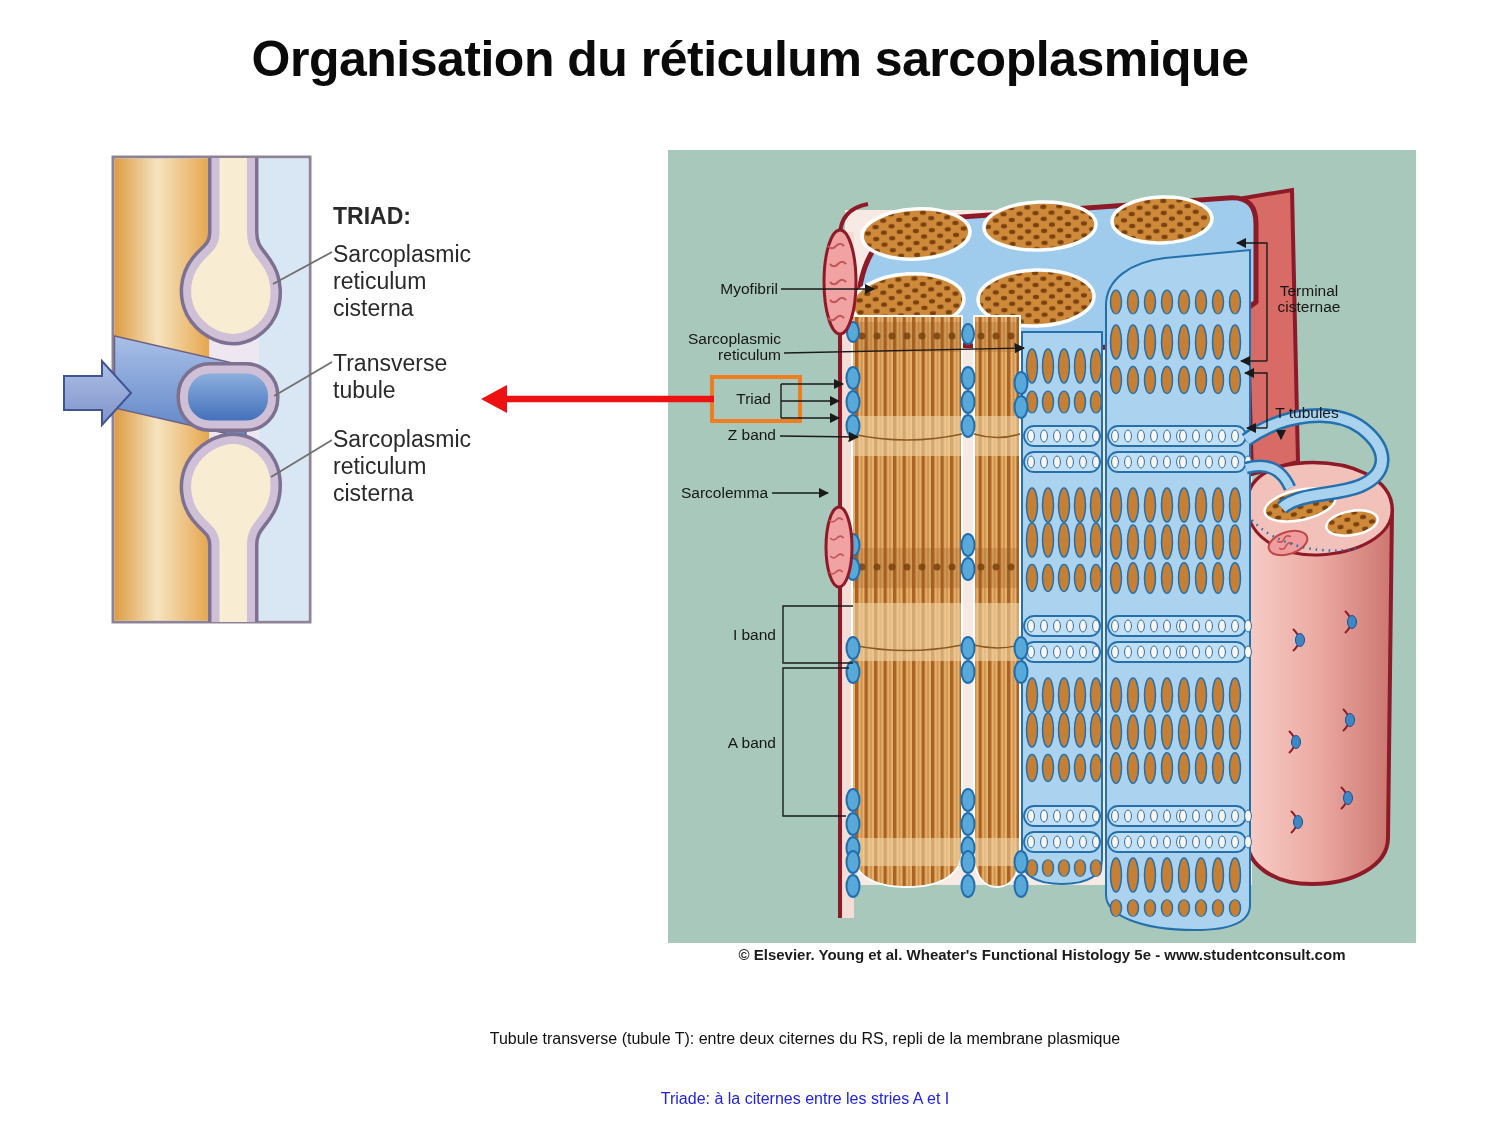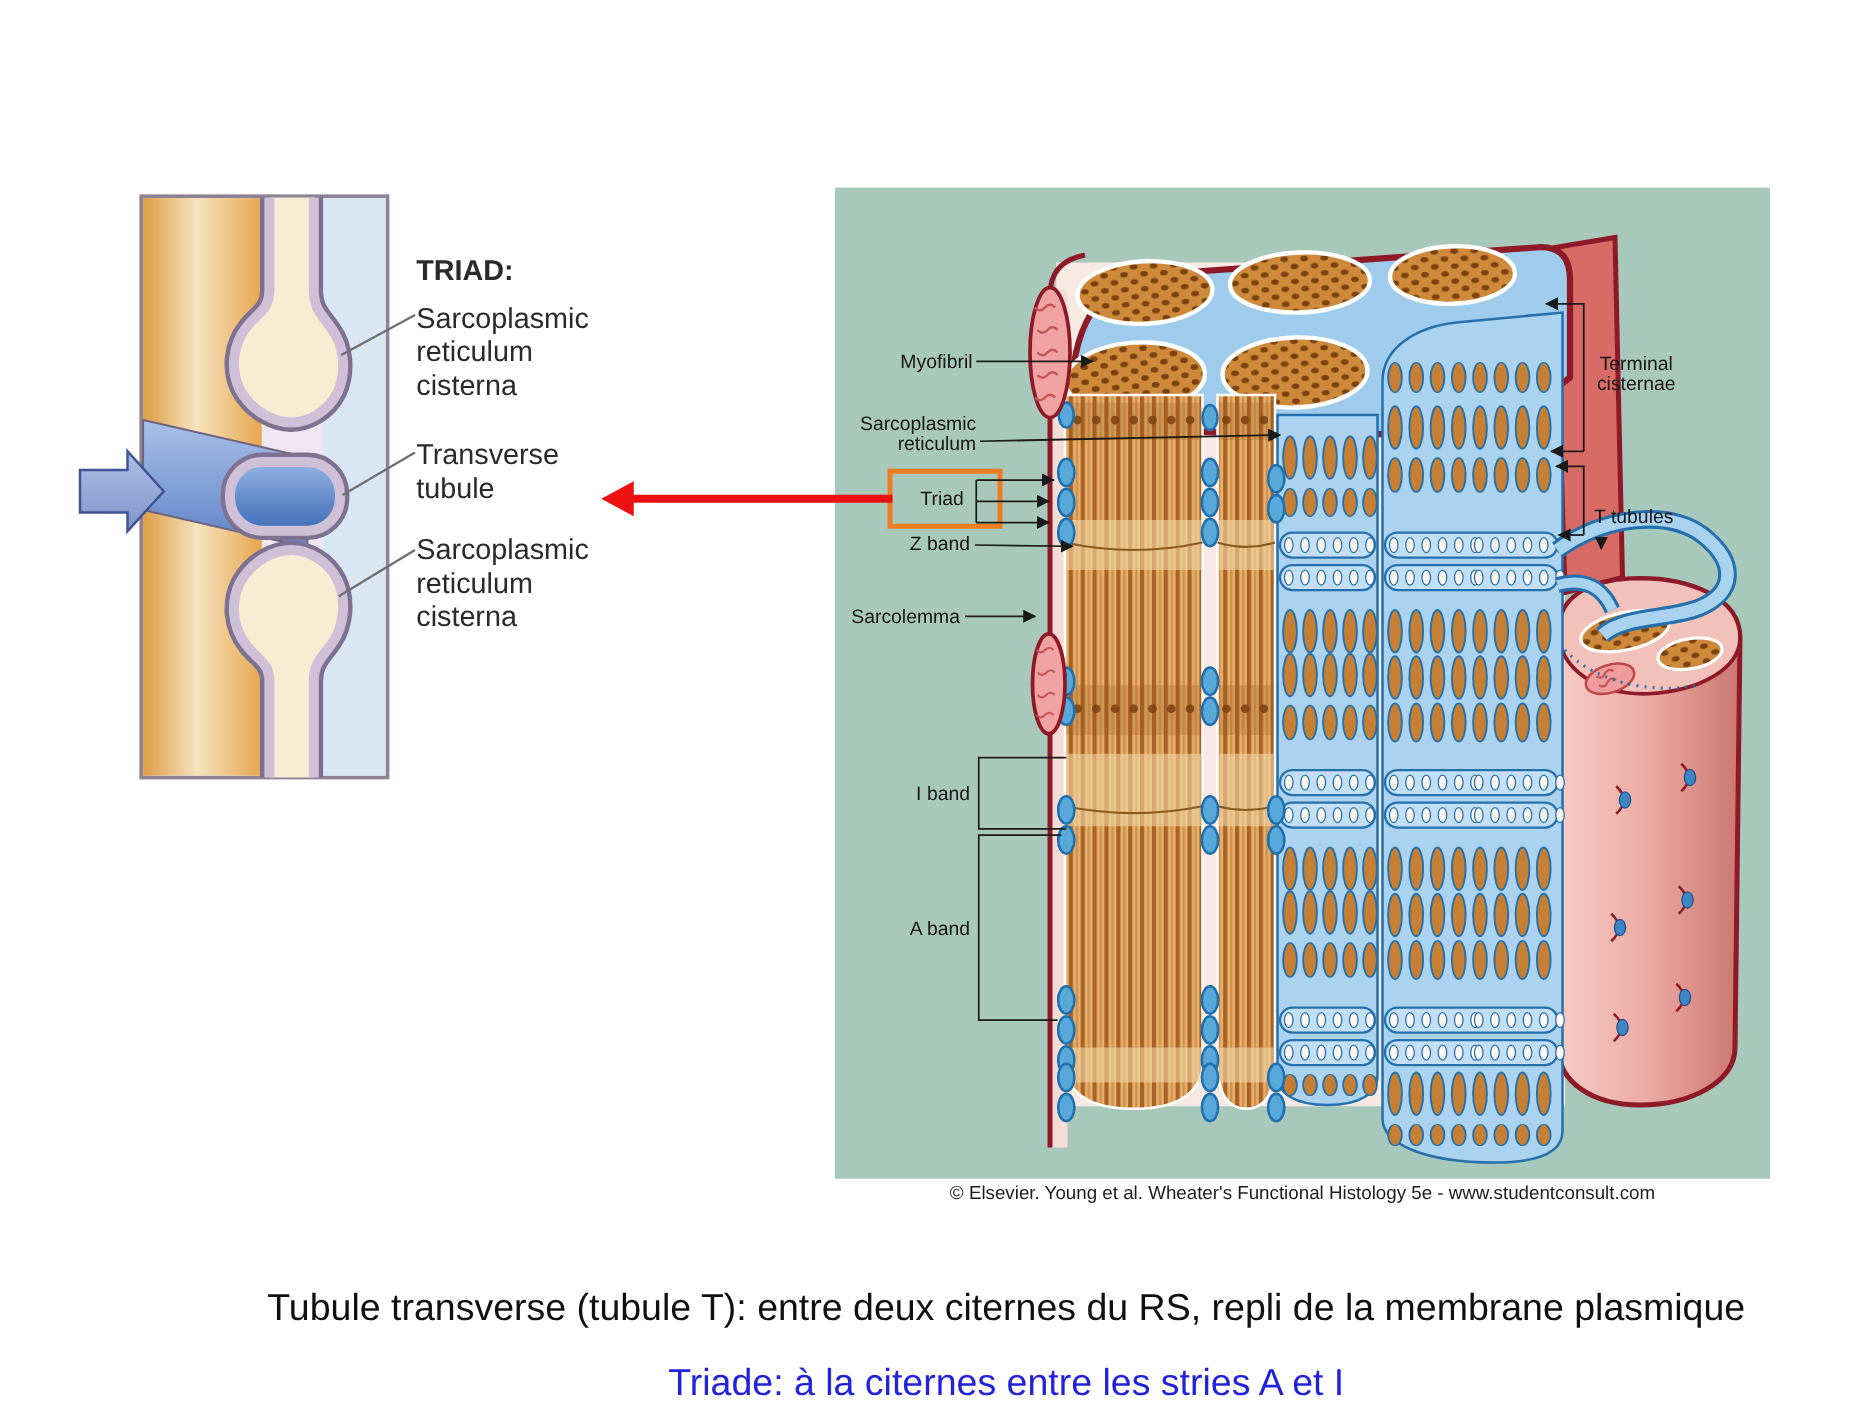--- a/index.html
+++ b/index.html
@@ -5,37 +5,38 @@
   html,body{margin:0;padding:0;background:#e8e8e8;}
   .slide{position:relative;width:1500px;height:1125px;background:#ffffff;overflow:hidden;
          font-family:"Liberation Sans", sans-serif;}
   .title{position:absolute;top:30px;left:0;width:100%;text-align:center;
          font-size:50px;font-weight:600;color:#0a0a0a;letter-spacing:-0.5px;}
   .fig{position:absolute;}
   .fig svg{overflow:visible;display:block;}
   .fig-left{left:60px;top:130px;width:430px;height:530px;text-align:center;}
   .fig-right{left:668px;top:150px;width:868px;height:835px;}
   .credit{position:absolute;left:0;top:796px;width:748px;text-align:center;
-          font-size:15px;font-weight:400;color:#1c1c1c;}
+          font-size:15px;font-weight:700;color:#1c1c1c;}
   .red-arrow{position:absolute;left:470px;top:376px;width:250px;height:46px;pointer-events:none;}
-  .caption{position:absolute;left:110px;width:1390px;text-align:center;font-size:30px;color:#101010;}
+  .caption{position:absolute;left:110px;width:1390px;text-align:center;font-size:16px;color:#101010;}
   .caption1{top:1030px;}
   .caption2{top:1090px;color:#2222dd;}
   text{font-family:"Liberation Sans", sans-serif;}
   .lbl{font-size:15.5px;fill:#161616;}
   .lbl-big{font-size:23px;fill:#2a2a2a;}
   .lbl-bold{font-weight:700;}
   .leader{stroke:#1a1a1a;stroke-width:1.4;fill:none;}
   .leader-grey{stroke:#6f6f6f;stroke-width:1.8;fill:none;}
 </style>
 </head>
 <body>
 
 <div class="slide">
 
+  <div class="title">Organisation du réticulum sarcoplasmique</div>
 
   <div class="fig fig-left">
     <svg viewBox="60 130 430 530" width="430" height="530">
       <defs>
         <linearGradient id="gOr" x1="0" y1="0" x2="1" y2="0">
           <stop offset="0" stop-color="#dd9c44"></stop>
             <stop offset="0.45" stop-color="#f6e3bf"></stop>
             <stop offset="1" stop-color="#e6a64e"></stop>
         </linearGradient>
         <linearGradient id="gBand" x1="0" y1="0" x2="0" y2="1">

